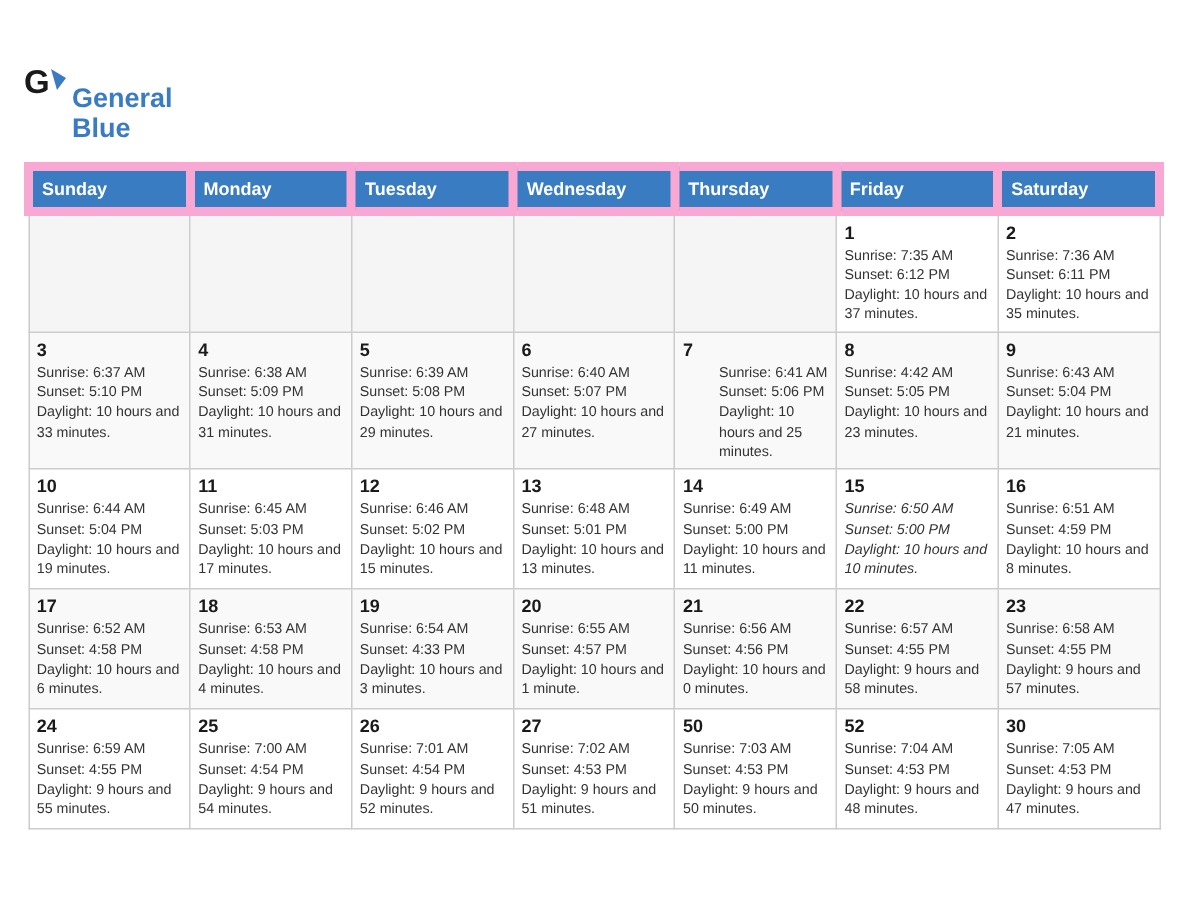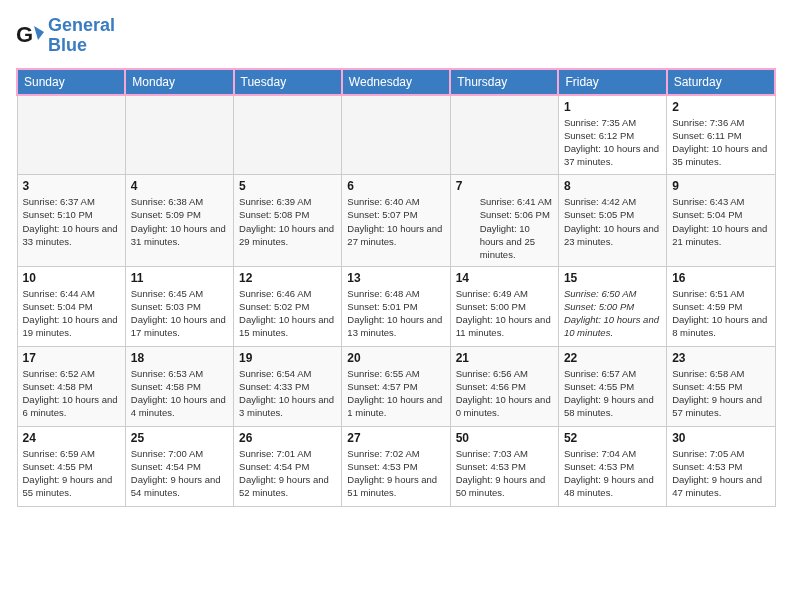--- a/index.html
+++ b/index.html
@@ -19,20 +19,21 @@
     .logo {
       display: flex;
       align-items: center;
       gap: 4px;
     }
     .logo-text {
       font-size: 18px;
       font-weight: bold;
       color: #1a1a1a;
       line-height: 1.1;
+      margin-top: 40px;
     }
     .logo-text span { color: #3a7cc1; }
     .logo-icon {
       width: 28px;
       height: 28px;
     }
     .title-block { text-align: right; }
     .month-title {
       font-size: 32px;
       font-weight: bold;
@@ -40,23 +41,23 @@
     }
     .location {
       font-size: 14px;
       color: #444;
     }
     .calendar { width: 100%; border-collapse: collapse; }
     .calendar th {
       background: #3a7cc1;
       color: #fff;
       font-size: 12px;
-      font-weight: normal;
+      font-weight: bold;
       padding: 5px 6px;
-      border: 2px solid #f9a8d4;
+      border: 6px solid #f9a8d4;
       text-align: left;
     }
     .calendar td {
       vertical-align: top;
       border: 1px solid #ccc;
       padding: 4px 5px;
       font-size: 10px;
       color: #222;
       background: #fff;
       width: 14.28%;

